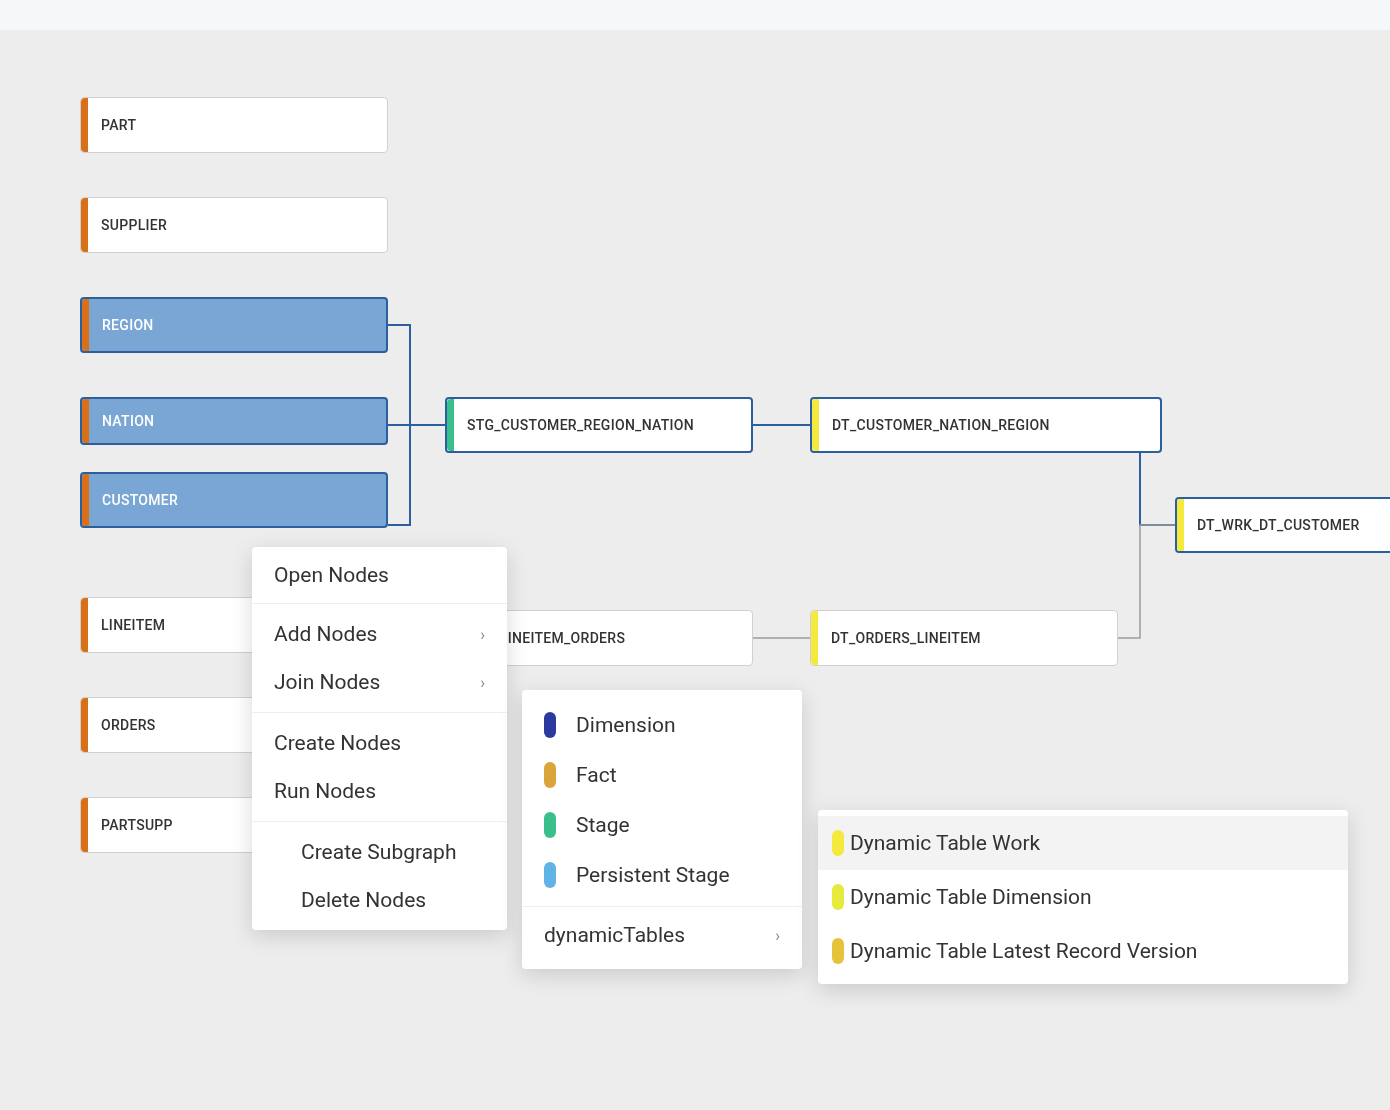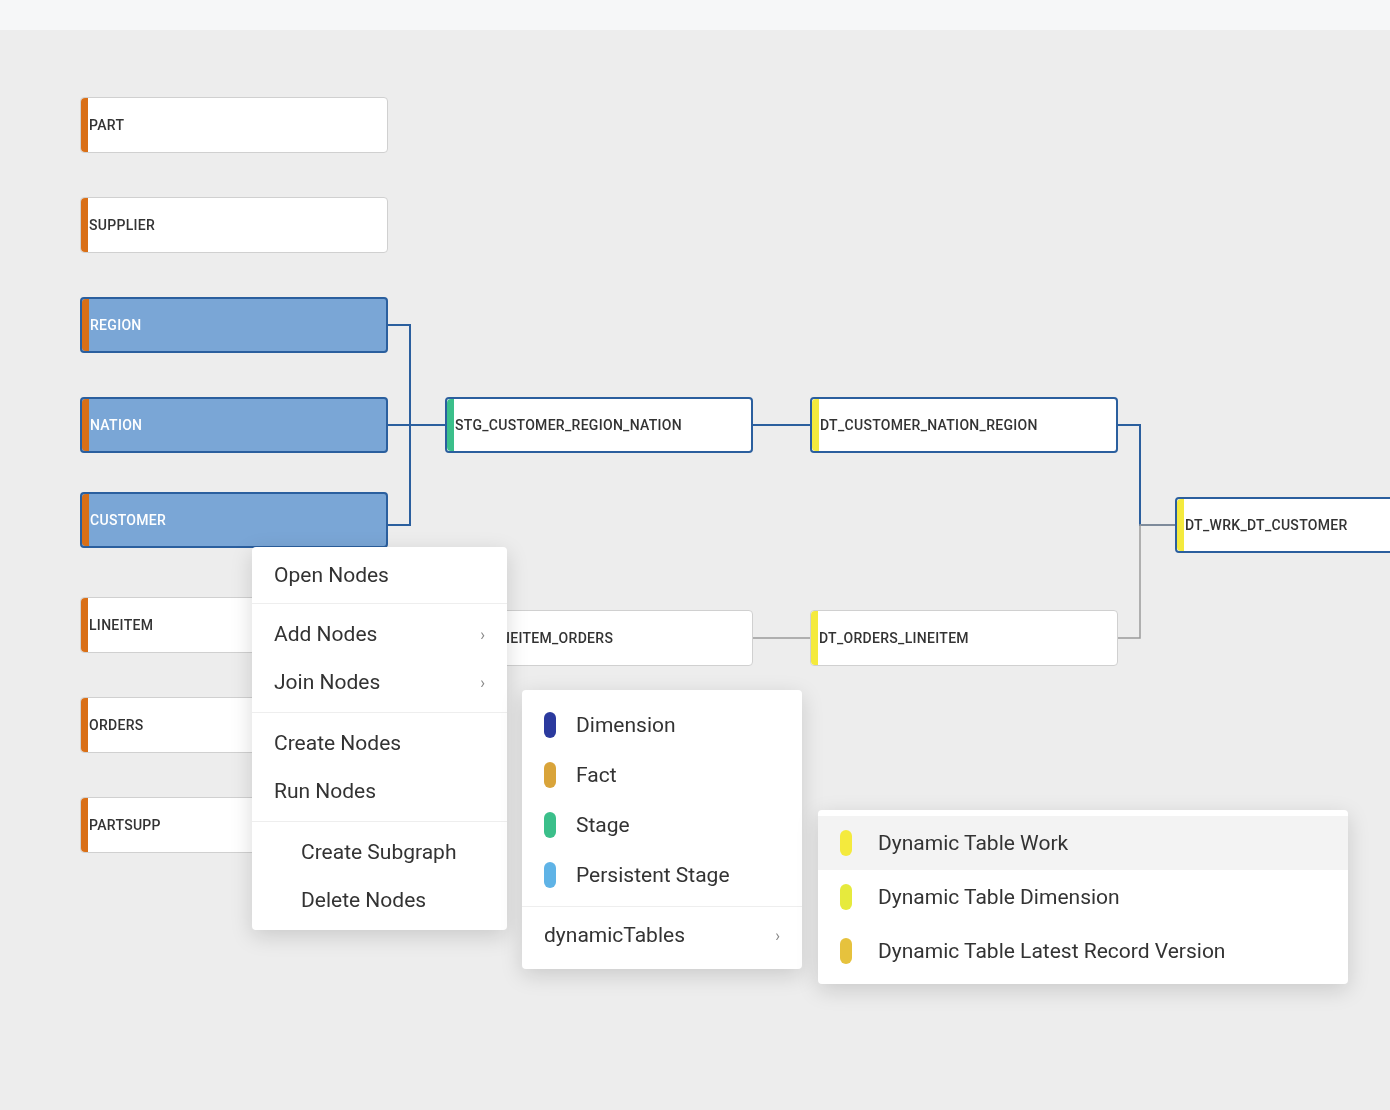--- a/index.html
+++ b/index.html
@@ -33,21 +33,21 @@
     position: absolute;
     background: #fff;
     border: 1px solid #d0d0d0;
     border-radius: 4px;
     display: flex;
     align-items: center;
     font-size: 14px;
     font-weight: 500;
     letter-spacing: 0.3px;
     color: #333;
-    padding-left: 8px;
+    padding-left: 20px;
   }
   .node .accent {
     position: absolute;
     left: 0; top: 0; bottom: 0;
     width: 7px;
     border-top-left-radius: 4px;
     border-bottom-left-radius: 4px;
   }
   .node.selected {
     background: #7aa6d6;
@@ -109,24 +109,24 @@
     position: absolute;
     background: #fff;
     border-radius: 4px;
     box-shadow: 0 6px 22px rgba(0,0,0,0.15);
     width: 530px;
     font-size: 21px;
     color: #333;
     padding: 6px 0;
   }
   .submenu2 .smi2 {
-    padding: 14px 22px;
-    display: flex;
-    align-items: center;
-    gap: 26px;
+    padding: 14px 14px;
+    display: flex;
+    align-items: center;
+    gap: 6px;
     cursor: pointer;
   }
   .submenu2 .smi2.hover {
     background: #f3f3f3;
   }
 </style>
 </head>
 <body>
 
 <div class="top-bar"></div>
@@ -155,46 +155,46 @@
     <span>PART</span>
   </div>
   <div class="node" style="left:80px;top:167px;width:308px;height:56px">
     <span class="accent" style="background:#d96f17"></span>
     <span>SUPPLIER</span>
   </div>
   <div class="node selected" style="left:80px;top:267px;width:308px;height:56px">
     <span class="accent" style="background:#d96f17"></span>
     <span>REGION</span>
   </div>
-  <div class="node selected" style="left:80px;top:367px;width:308px;height:56px">
+  <div class="node selected" style="left:80px;top:367px;width:308px;height:48px">
     <span class="accent" style="background:#d96f17"></span>
     <span>NATION</span>
   </div>
-  <div class="node selected" style="left:80px;top:462px;width:308px;height:56px">
+  <div class="node selected" style="left:80px;top:442px;width:308px;height:56px">
     <span class="accent" style="background:#d96f17"></span>
     <span>CUSTOMER</span>
   </div>
   <div class="node" style="left:80px;top:567px;width:308px;height:56px">
     <span class="accent" style="background:#d96f17"></span>
     <span>LINEITEM</span>
   </div>
   <div class="node" style="left:80px;top:667px;width:308px;height:56px">
     <span class="accent" style="background:#d96f17"></span>
     <span>ORDERS</span>
   </div>
   <div class="node" style="left:80px;top:767px;width:308px;height:56px">
     <span class="accent" style="background:#d96f17"></span>
     <span>PARTSUPP</span>
   </div>
 
   <div class="node" style="left:445px;top:367px;width:308px;height:56px;border:2px solid #2b5f9e">
     <span class="accent" style="background:#3bbf8a"></span>
     <span>STG_CUSTOMER_REGION_NATION</span>
   </div>
-  <div class="node" style="left:810px;top:367px;width:308px;height:56px;border:2px solid #2b5f9e">
+  <div class="node" style="left:810px;top:367px;width:352px;height:56px;border:2px solid #2b5f9e">
     <span class="accent" style="background:#f4ea3d"></span>
     <span>DT_CUSTOMER_NATION_REGION</span>
   </div>
   <div class="node" style="left:1175px;top:467px;width:308px;height:56px;border:2px solid #2b5f9e">
     <span class="accent" style="background:#f4ea3d"></span>
     <span>DT_WRK_DT_CUSTOMER</span>
   </div>
   <div class="node" style="left:445px;top:580px;width:308px;height:56px">
     <span class="accent" style="background:#3bbf8a"></span>
     <span>STG_LINEITEM_ORDERS</span>

